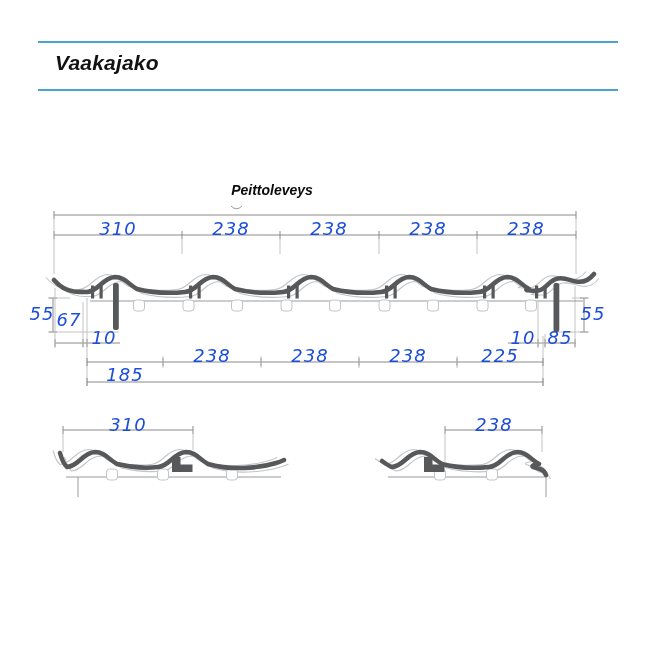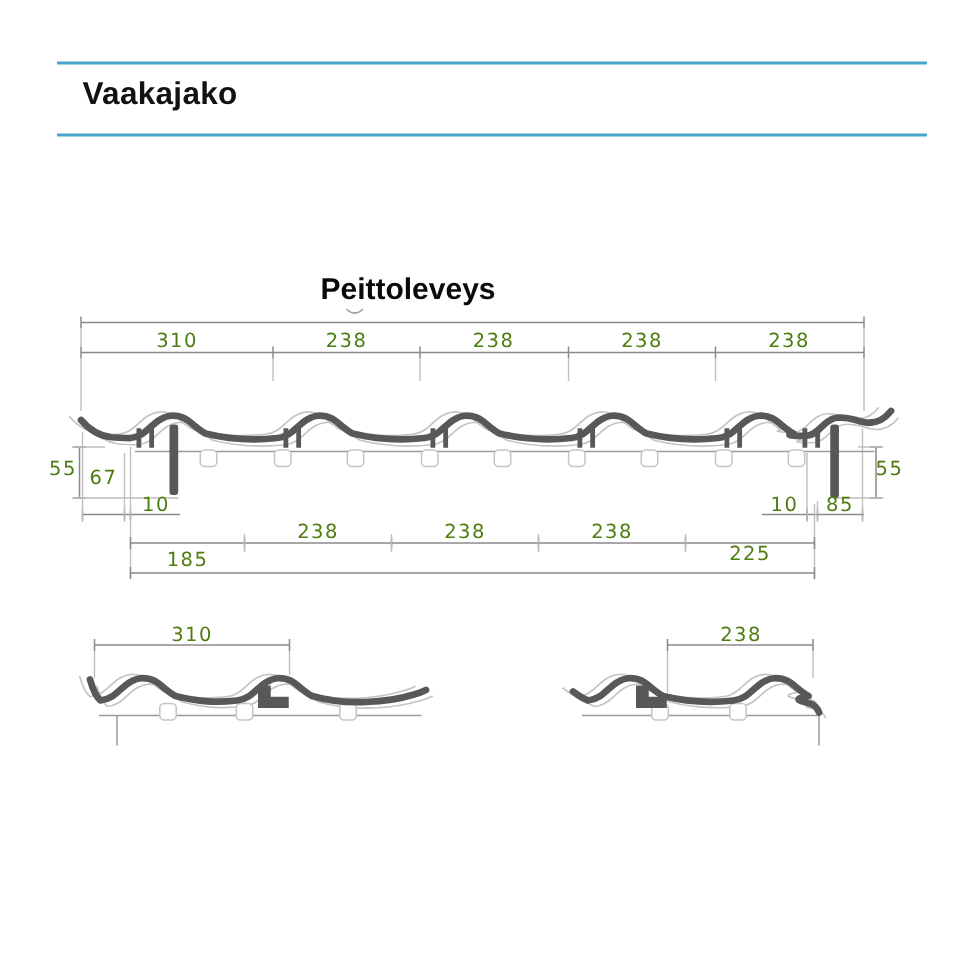--- a/index.html
+++ b/index.html
@@ -1,33 +1,33 @@
 <!DOCTYPE html>
 <html><head>
 <meta charset="utf-8">
 <style>
   html,body{margin:0;padding:0;background:#ffffff;}
   body{width:650px;height:650px;position:relative;overflow:hidden;
        font-family:"Liberation Sans", sans-serif;}
-  .page{position:absolute;inset:0;background:#fff;}
+  .page{position:absolute;inset:0;background:#fff;font-style:italic;}
 
   
   .rule{position:absolute;left:38px;width:580px;height:2px;}
   .rule.top{top:41px;}
   .rule.bottom{top:89px;}
   .doc-title{position:absolute;left:55px;top:51px;margin:0;
              font-size:21px;font-weight:bold;color:#121212;letter-spacing:0.2px;}
 
   
   .fig-title{position:absolute;left:272px;top:182px;transform:translateX(-50%);
-             margin:0;font-size:20px;font-weight:bold;color:#0a0a0a;}
+             margin:0;font-size:14px;font-weight:bold;color:#0a0a0a;}
 
   
   .dim{position:absolute;transform:translate(-50%,-50%);
-       font-family:"DejaVu Sans", sans-serif;font-size:13px;color:#4d7c0f;
+       font-family:"DejaVu Sans", sans-serif;font-size:18px;color:#1d4ed8;
        letter-spacing:1px;white-space:nowrap;}
 
   svg{position:absolute;left:0;top:0;}
   .ln-dim{stroke:#8a8a8a;stroke-width:1;fill:none;}
   .ln-ext{stroke:#bdbdbd;stroke-width:0.9;fill:none;}
   .ln-base{stroke:#9a9a9a;stroke-width:1;fill:none;}
   .profile-dark{stroke:#57585a;stroke-width:4.5;fill:none;stroke-linecap:round;stroke-linejoin:round;}
   .profile-echo{stroke:#c3c4c6;stroke-width:1.1;fill:none;}
   .tab{stroke:#c3c4c6;stroke-width:1;fill:#ffffff;}
   .dark-fill{fill:#57585a;stroke:none;}
@@ -179,18 +179,18 @@
 
   <span class="dim" style="left:69px;top:319px">67</span>
   <span class="dim" style="left:104px;top:337px">10</span>
   <span class="dim" style="left:523px;top:337px">10</span>
   <span class="dim" style="left:560px;top:337px">85</span>
 
   <span class="dim" style="left:125px;top:374px">185</span>
   <span class="dim" style="left:212px;top:355px">238</span>
   <span class="dim" style="left:310px;top:355px">238</span>
   <span class="dim" style="left:408px;top:355px">238</span>
-  <span class="dim" style="left:500px;top:370px">225</span>
+  <span class="dim" style="left:500px;top:355px">225</span>
 
   <span class="dim" style="left:128px;top:424px">310</span>
   <span class="dim" style="left:494px;top:424px">238</span>
 
 </div>
 
 </body></html>

